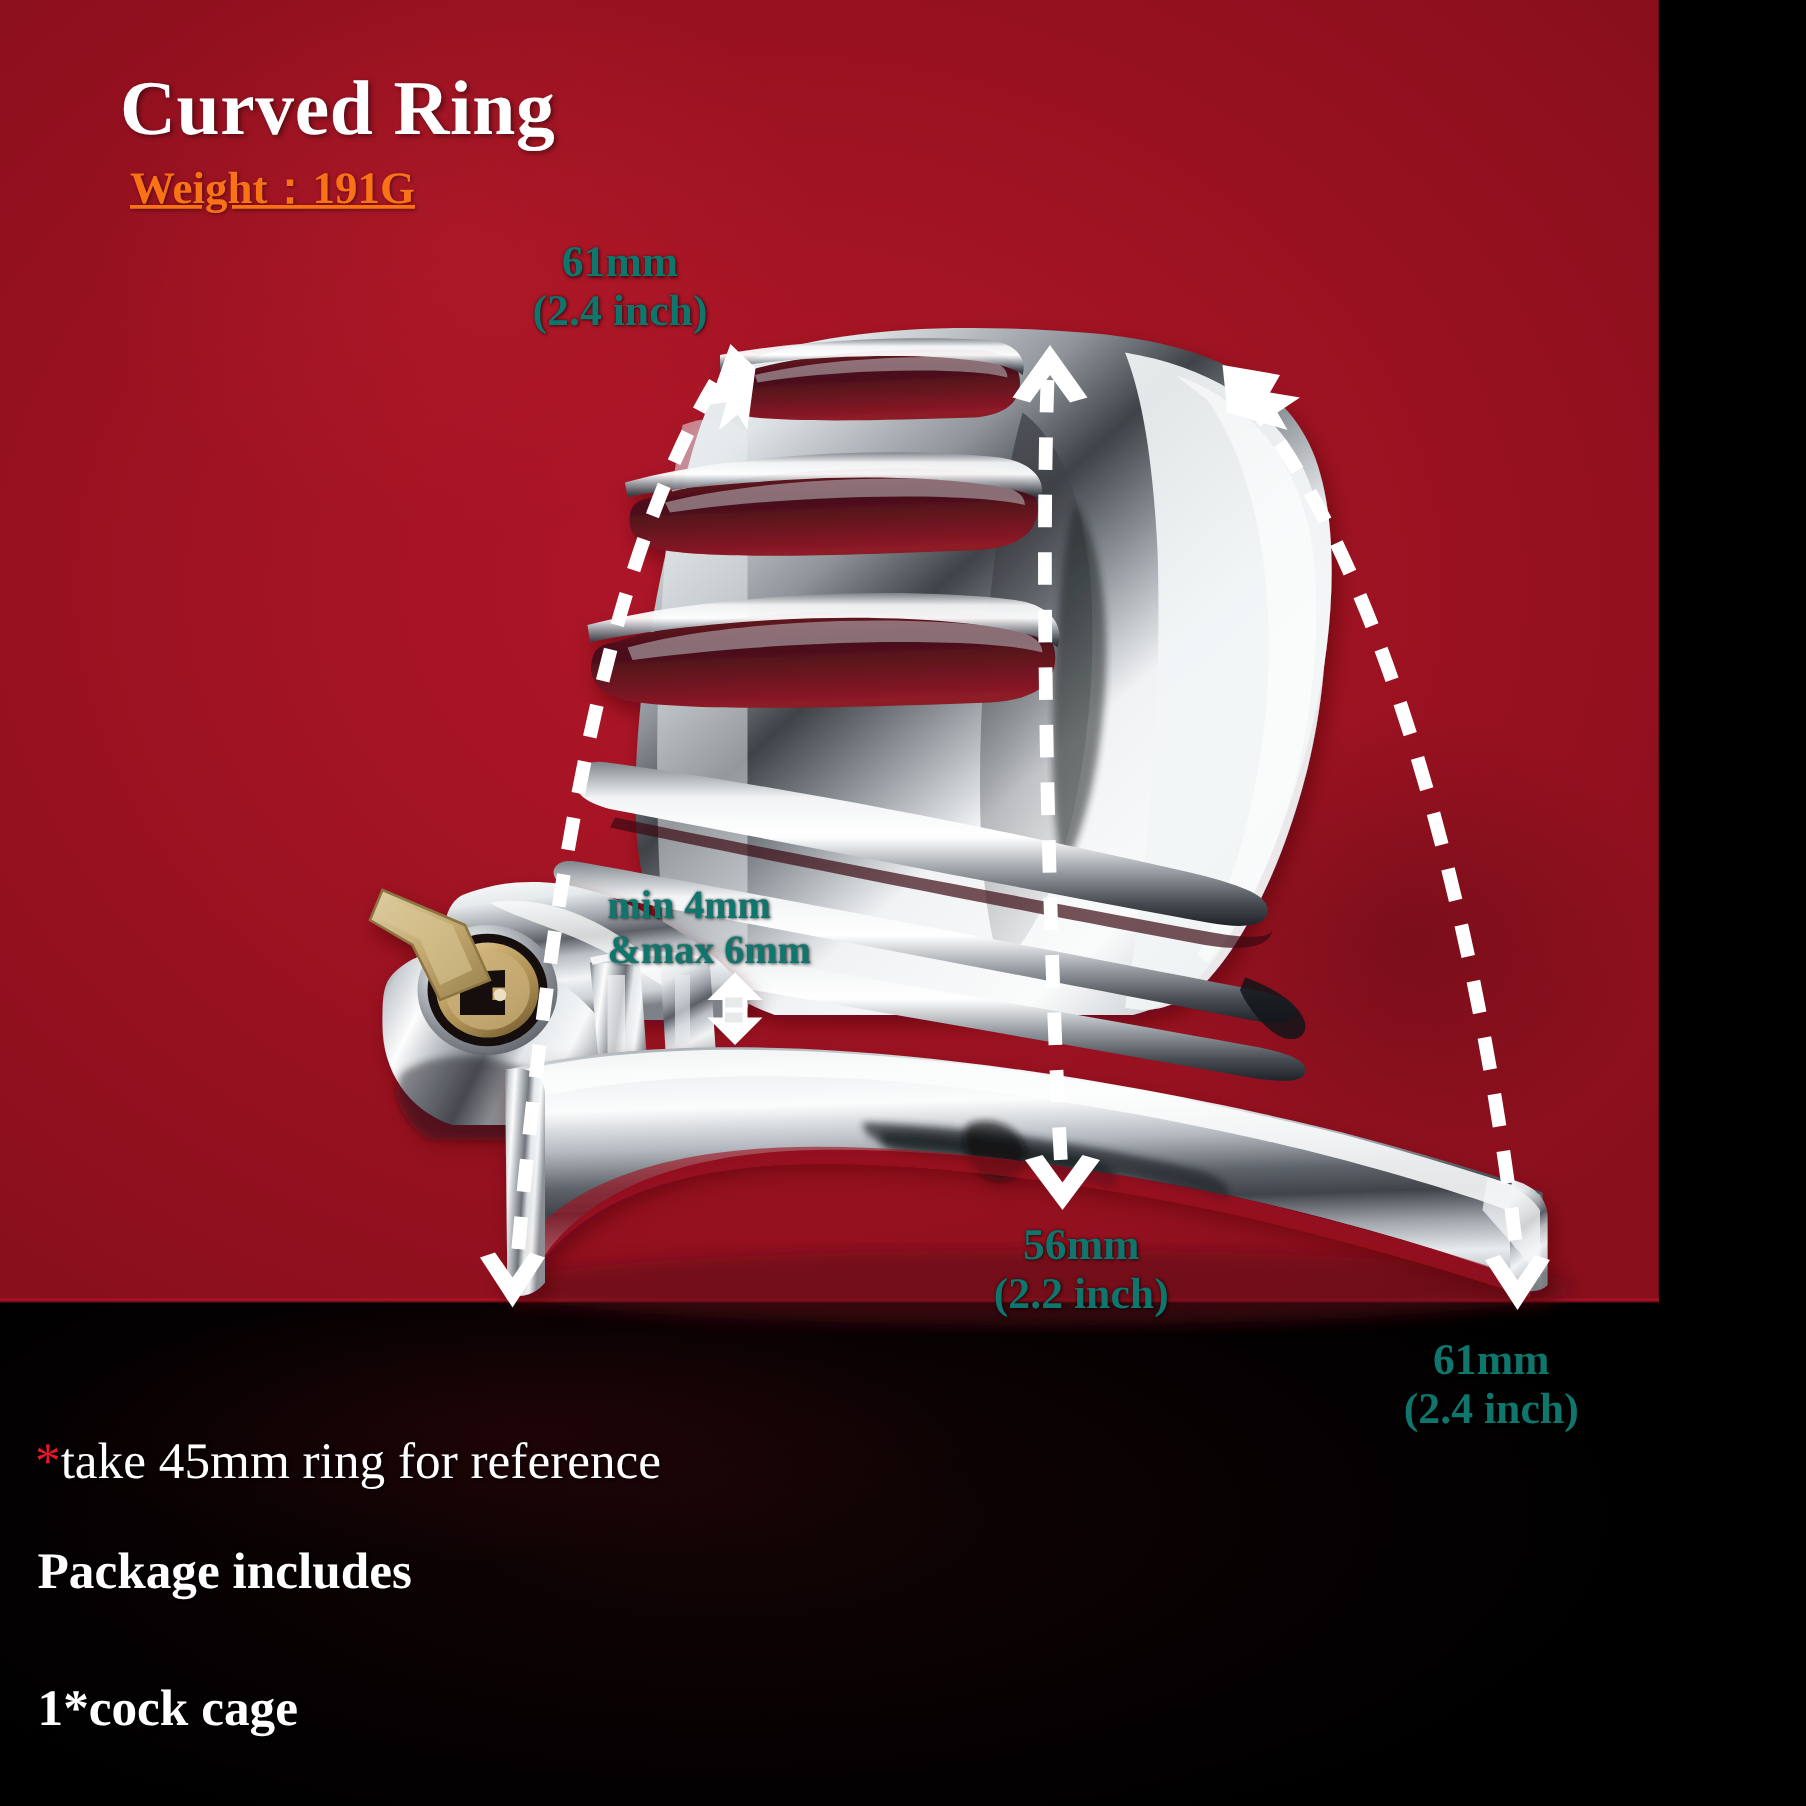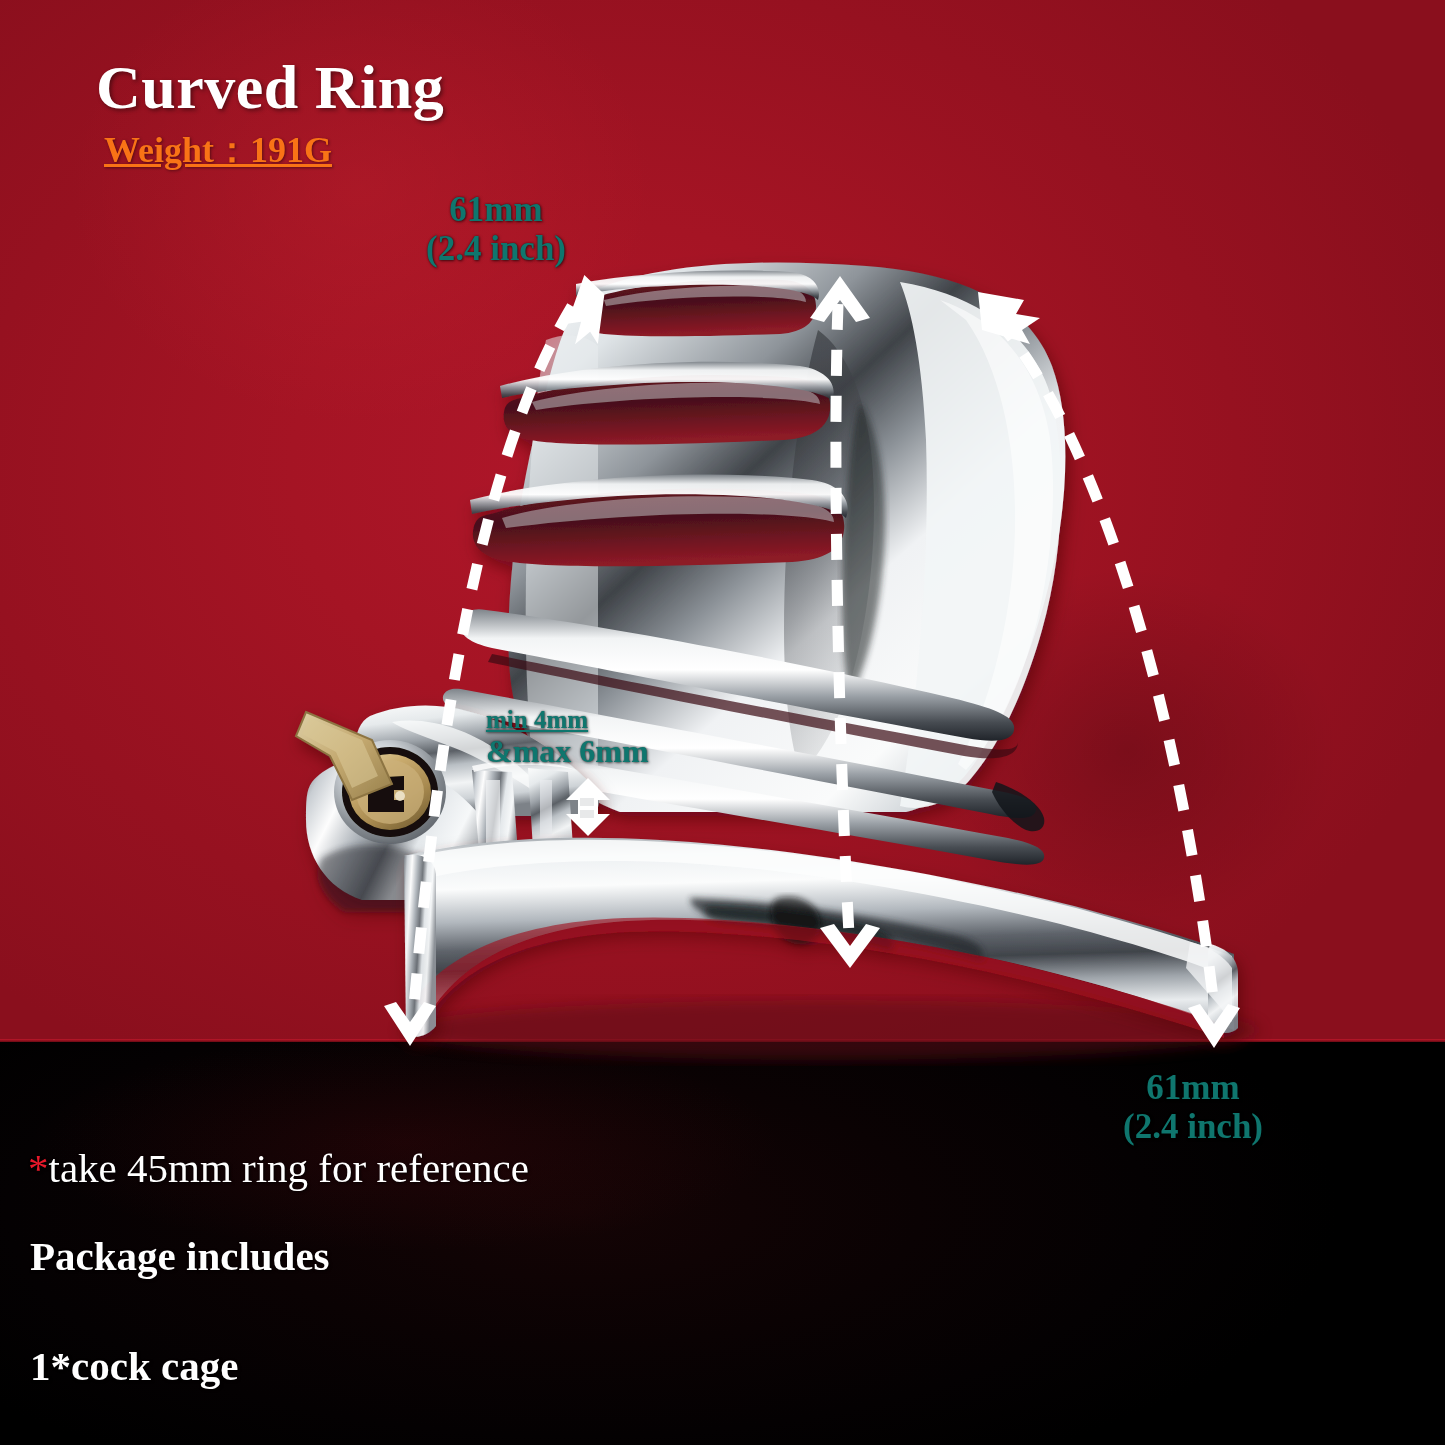--- a/index.html
+++ b/index.html
@@ -1,19 +1,19 @@
 <!DOCTYPE html>
 <html><head>
 <meta charset="utf-8">
 <title>Curved Ring Product Infographic</title>
 <style>
   html,body{margin:0;padding:0;background:#000;}
   #stage{
     position:relative;
-    width:1445px;height:1445px;
+    width:1327px;height:1445px;
     overflow:hidden;
     font-family:"Liberation Serif", "DejaVu Serif", serif;
     user-select:none;
   }
 
   
   .bg-red{
     position:absolute;left:0;top:0;width:1445px;height:1043px;
     background:
       radial-gradient(ellipse 900px 700px at 42% 45%, #b0162a 0%, #a51424 35%, #961120 70%, #8a0f1d 100%);
@@ -59,21 +59,21 @@
   .dim{
     position:absolute;color:#0f766e;font-weight:bold;
     text-align:center;line-height:1.12;
     text-shadow:1px 1px 3px rgba(0,0,0,.55), 0 0 2px rgba(0,0,0,.5);
     white-space:nowrap;
   }
   .dim .l1{display:block;font-size:35px;}
   .dim .l2{display:block;font-size:35px;}
   #dim-top-left{left:396px;top:190px;width:200px;}
   #dim-gap{left:486px;top:706px;width:206px;text-align:left;}
-  #dim-gap .l1{font-size:25px;text-decoration:underline;}
+  #dim-gap .l1{font-size:32px;}
   #dim-gap .l2{font-size:32px;}
   #dim-bottom-center{left:760px;top:976px;width:210px;}
   #dim-bottom-right{left:1088px;top:1068px;width:210px;}
 
   .note{
     position:absolute;left:28px;top:1144px;
     font-size:41px;font-weight:normal;color:#fff;white-space:nowrap;
     text-shadow:1px 1px 3px rgba(0,0,0,.8);
   }
   .note .star{color:#e8182a;}
@@ -423,20 +423,24 @@
   <div class="dim" id="dim-top-left">
     <span class="l1">61mm</span>
     <span class="l2">(2.4 inch)</span>
   </div>
 
   <div class="dim" id="dim-gap">
     <span class="l1">min 4mm</span>
     <span class="l2">&amp;max 6mm</span>
   </div>
 
+  <div class="dim" id="dim-bottom-center">
+    <span class="l1">56mm</span>
+    <span class="l2">(2.2 inch)</span>
+  </div>
 
   <div class="dim" id="dim-bottom-right">
     <span class="l1">61mm</span>
     <span class="l2">(2.4 inch)</span>
   </div>
 
   <div class="note">
     <span class="star">*</span><span>take 45mm ring for reference</span>
   </div>
 

